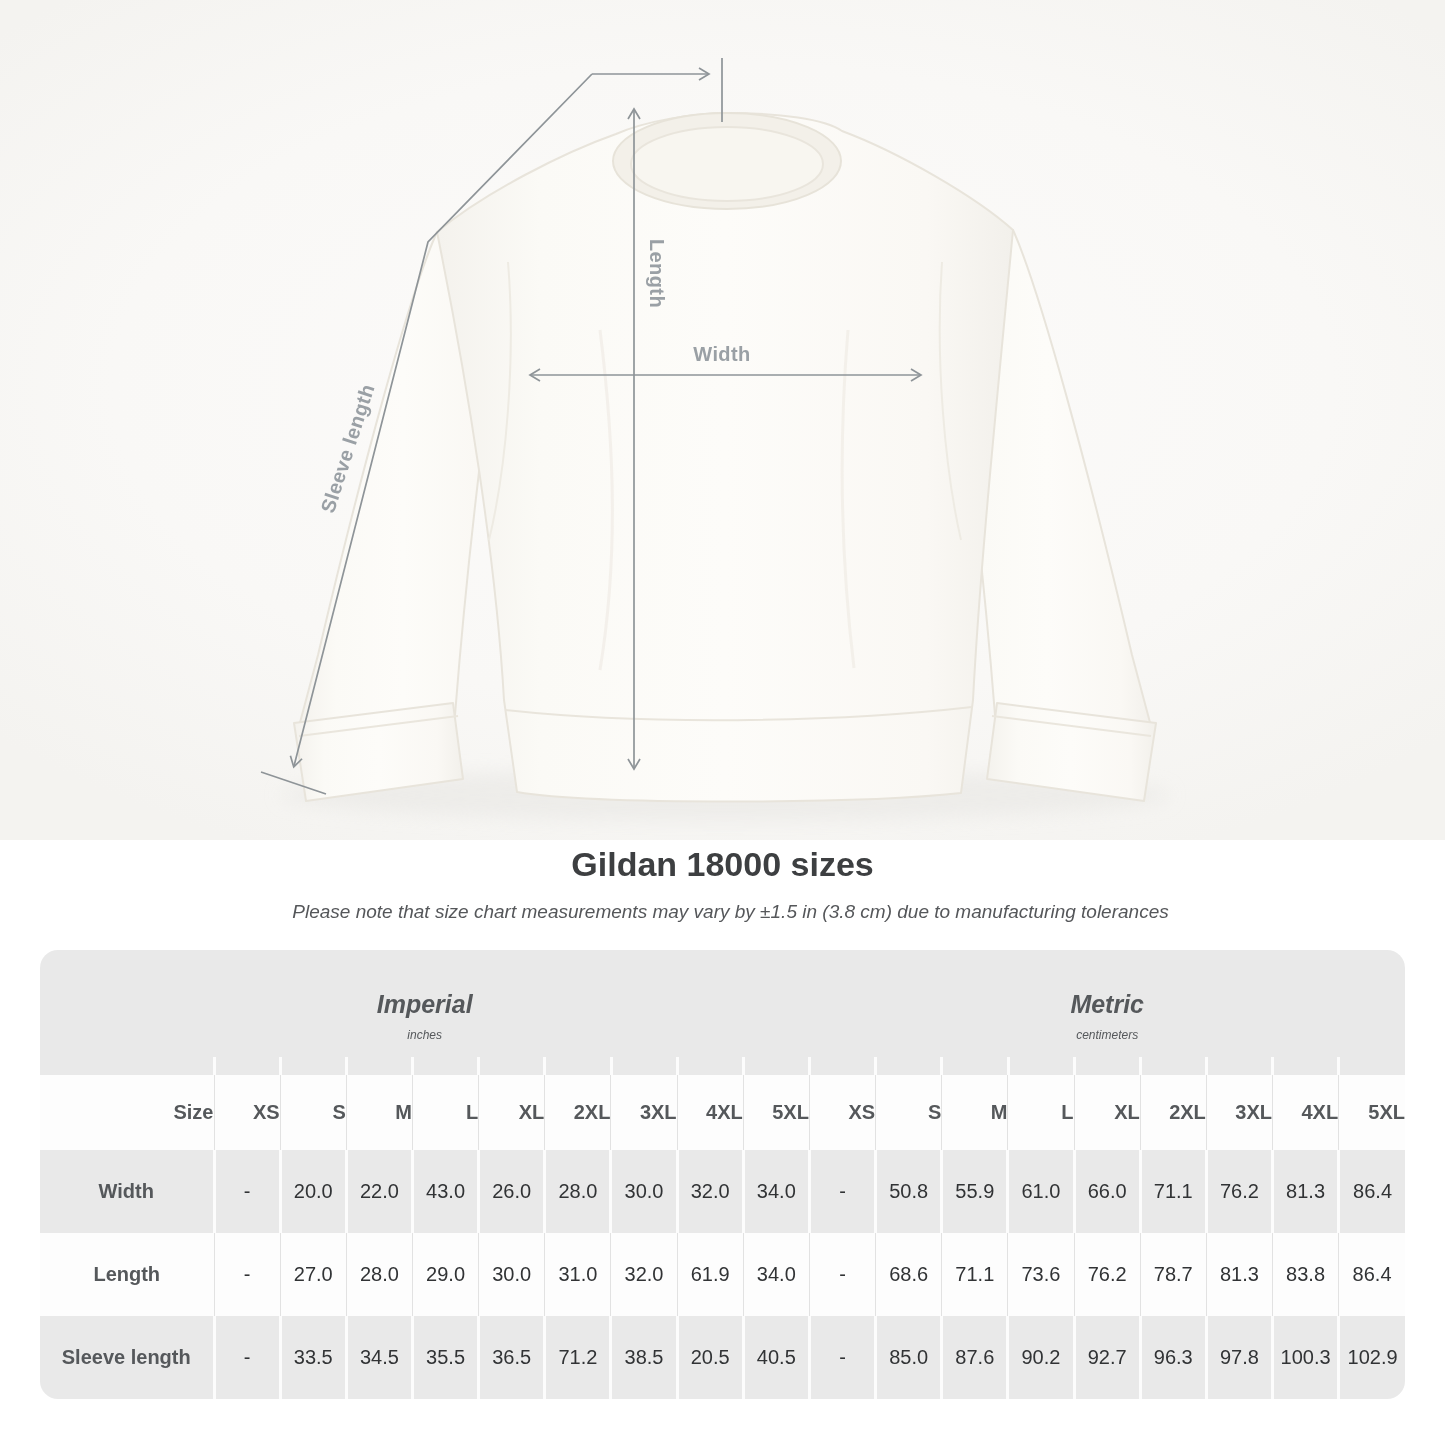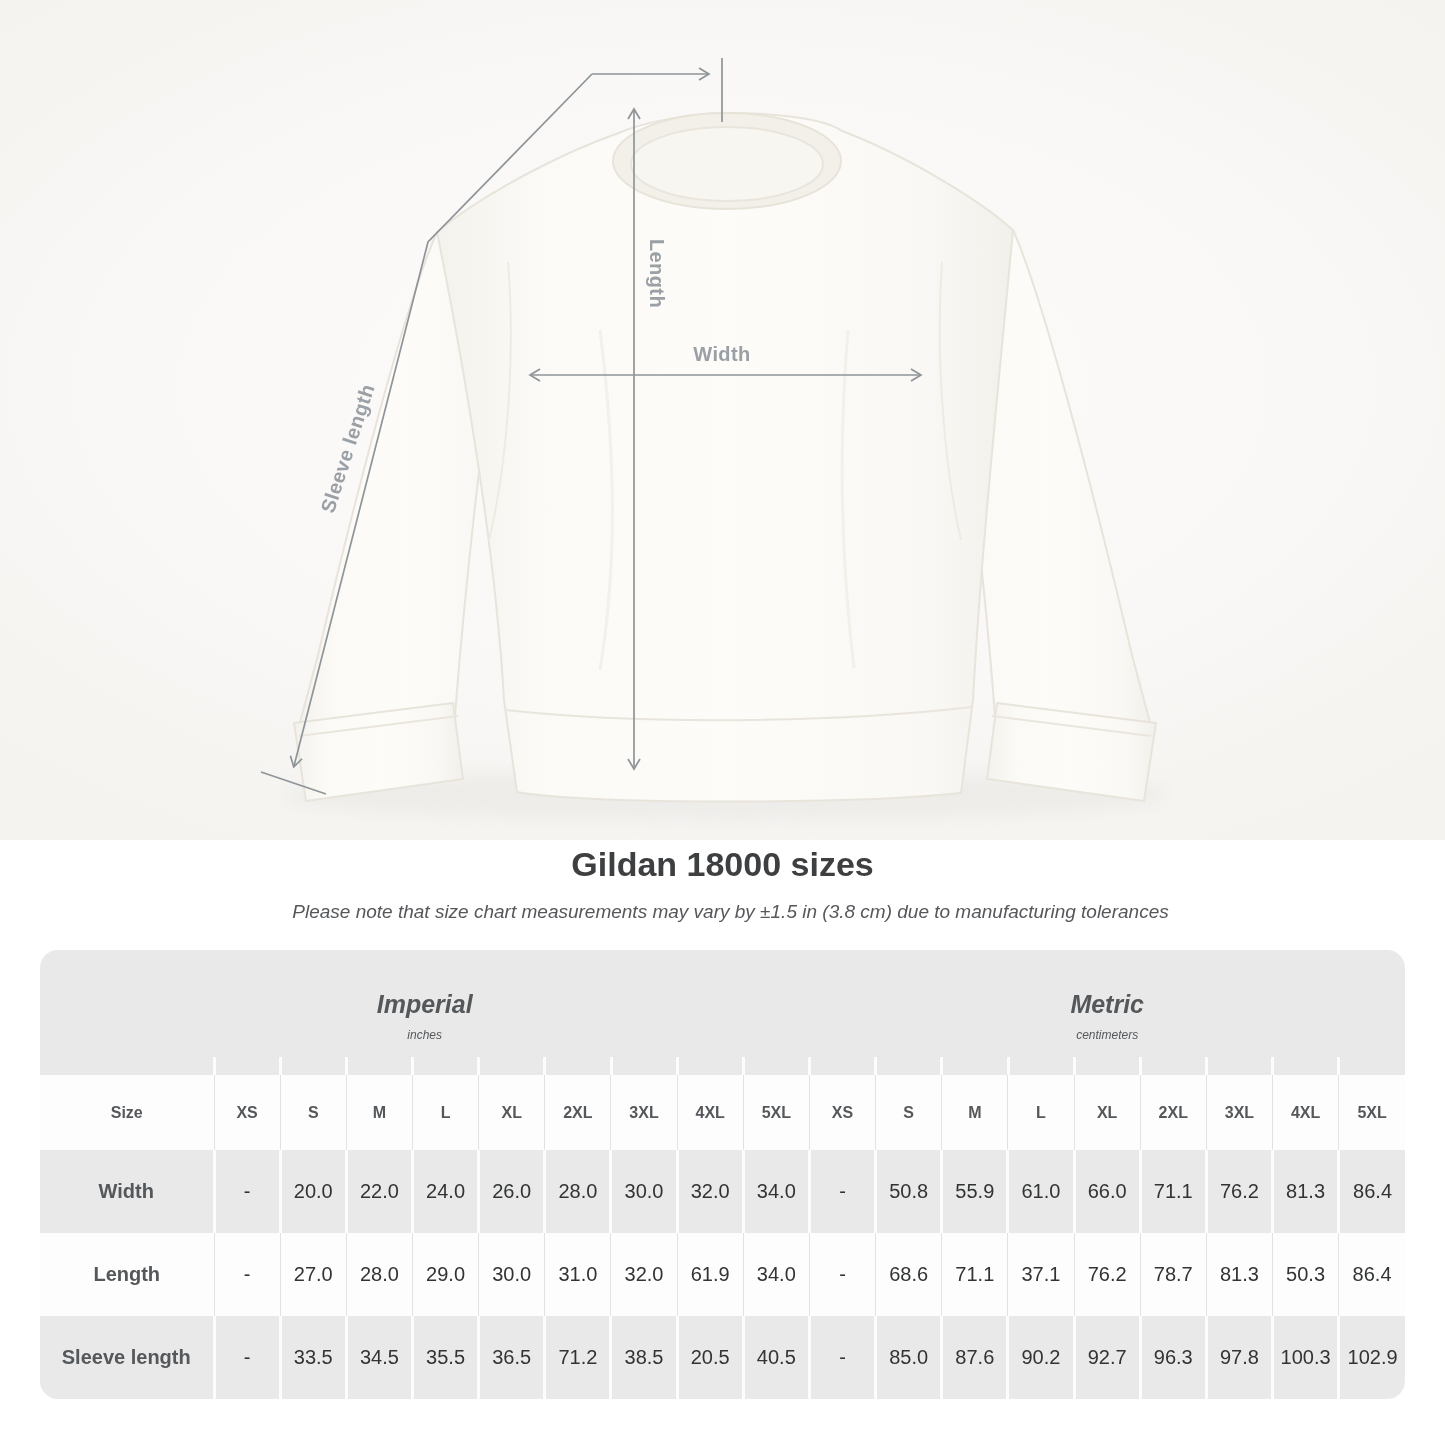--- a/index.html
+++ b/index.html
@@ -30,21 +30,21 @@
   table.size { width:1365px; table-layout:fixed; border-collapse:collapse; }
   table.size td { text-align:center; vertical-align:middle; padding:0; }
 
   tr.band { height:125px; }
   tr.band td { background:#e9e9e9;margin-top:21px; }
   .sec-name { font-size:25px; font-weight:bold; font-style:italic; color:#55585b; padding-top:6px; }
   .sec-unit { font-size:12px; font-style:italic; color:#55585b; margin-top:9px; }
 
   tr.hrow { height:75px; }
   tr.hrow td { background:#fdfdfd; border-left:1px solid #e2e2e2;
-               font-size:16px; font-weight:bold; color:#55585b; }
+               font-size:20px; font-weight:bold; color:#55585b;text-align:right; }
   tr.rowg { height:83px; }
   tr.rowg td { background:#e9e9e9; border-left:3px solid #fcfcfc; font-size:20px; color:#313335; }
   tr.roww { height:83px; }
   tr.roww td { background:#fdfdfd; border-left:1px solid #e2e2e2; font-size:20px; color:#313335; }
   tr td:first-child { border-left:none !important; }
   td.lbl { font-weight:bold; color:#55585b !important; }
 
   .stub { position:absolute; width:3px; height:18px; top:107px; background:#fcfcfc; }
 </style>
 </head>
@@ -167,21 +167,21 @@
             <td>2XL</td>
             <td>3XL</td>
             <td>4XL</td>
             <td>5XL</td>
           </tr>
           <tr class="rowg">
             <td class="lbl">Width</td>
             <td>-</td>
             <td>20.0</td>
             <td>22.0</td>
-            <td>24.0</td>
+            <td>43.0</td>
             <td>26.0</td>
             <td>28.0</td>
             <td>30.0</td>
             <td>32.0</td>
             <td>34.0</td>
             <td>-</td>
             <td>50.8</td>
             <td>55.9</td>
             <td>61.0</td>
             <td>66.0</td>
@@ -197,25 +197,25 @@
             <td>28.0</td>
             <td>29.0</td>
             <td>30.0</td>
             <td>31.0</td>
             <td>32.0</td>
             <td>61.9</td>
             <td>34.0</td>
             <td>-</td>
             <td>68.6</td>
             <td>71.1</td>
-            <td>37.1</td>
+            <td>73.6</td>
             <td>76.2</td>
             <td>78.7</td>
             <td>81.3</td>
-            <td>50.3</td>
+            <td>83.8</td>
             <td>86.4</td>
           </tr>
           <tr class="rowg">
             <td class="lbl">Sleeve length</td>
             <td>-</td>
             <td>33.5</td>
             <td>34.5</td>
             <td>35.5</td>
             <td>36.5</td>
             <td>71.2</td>

